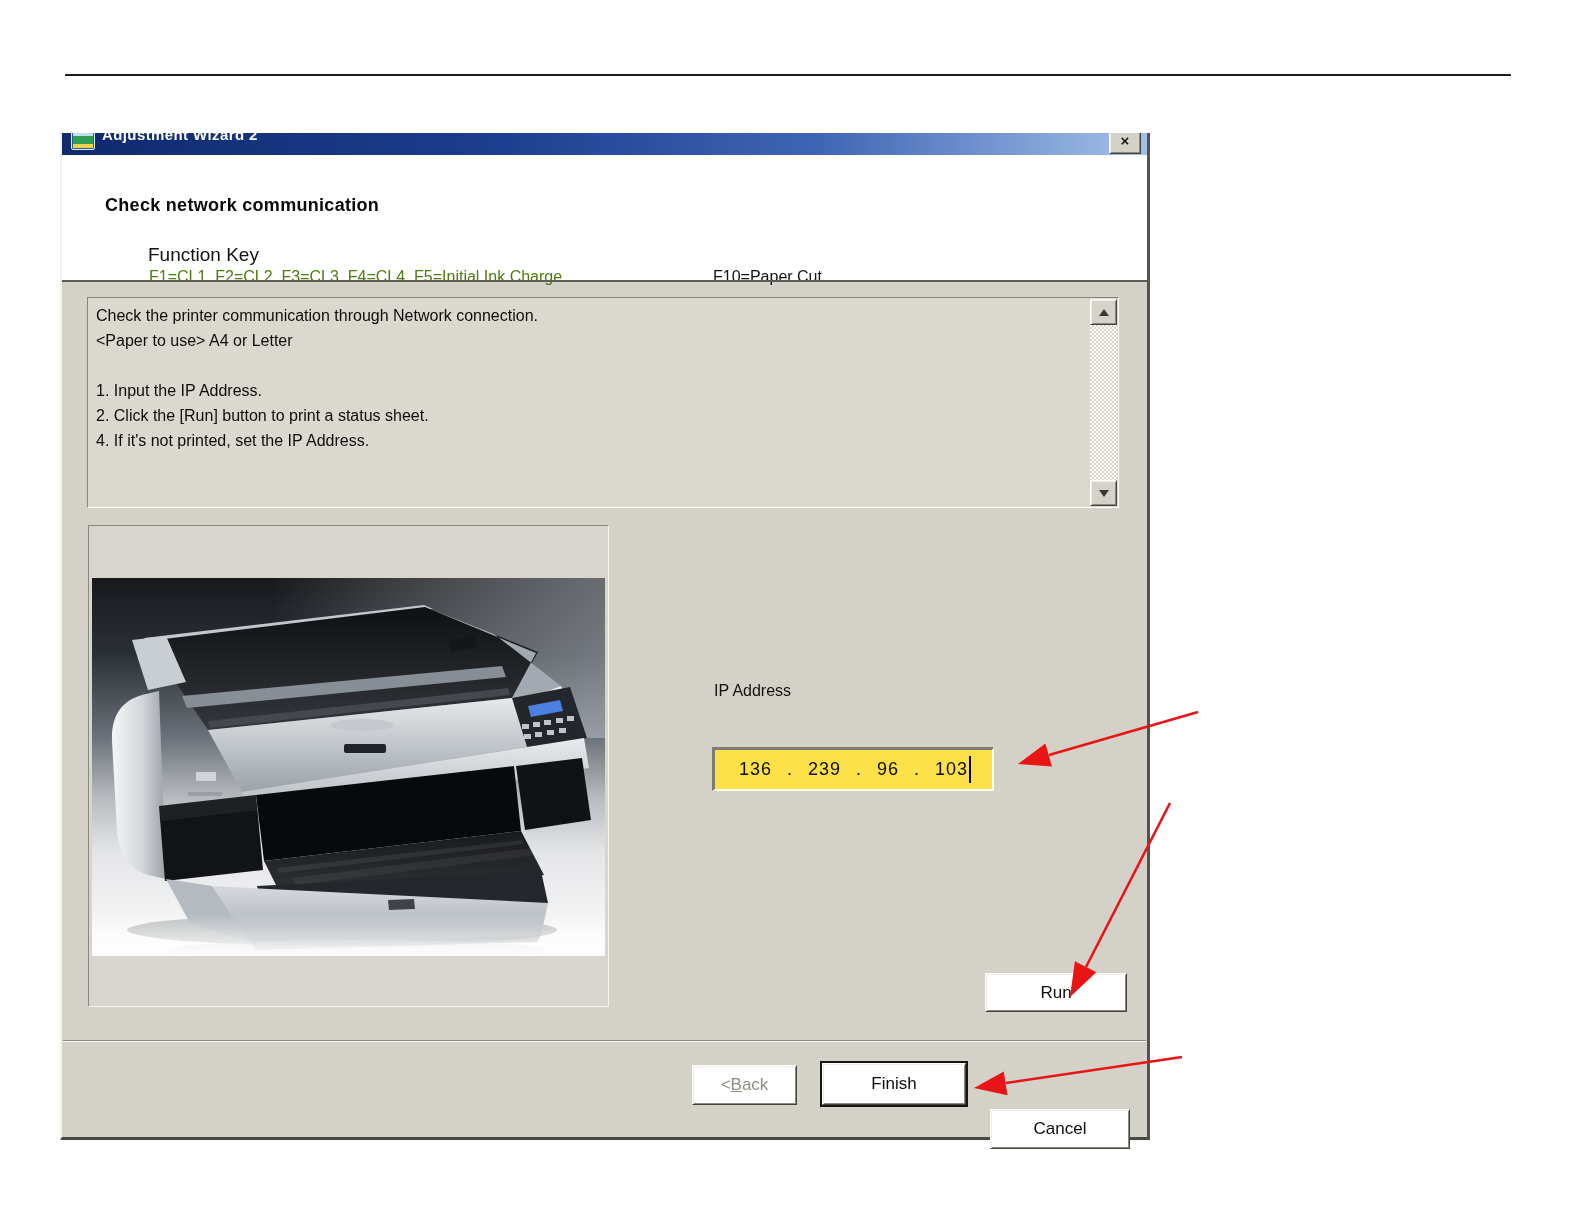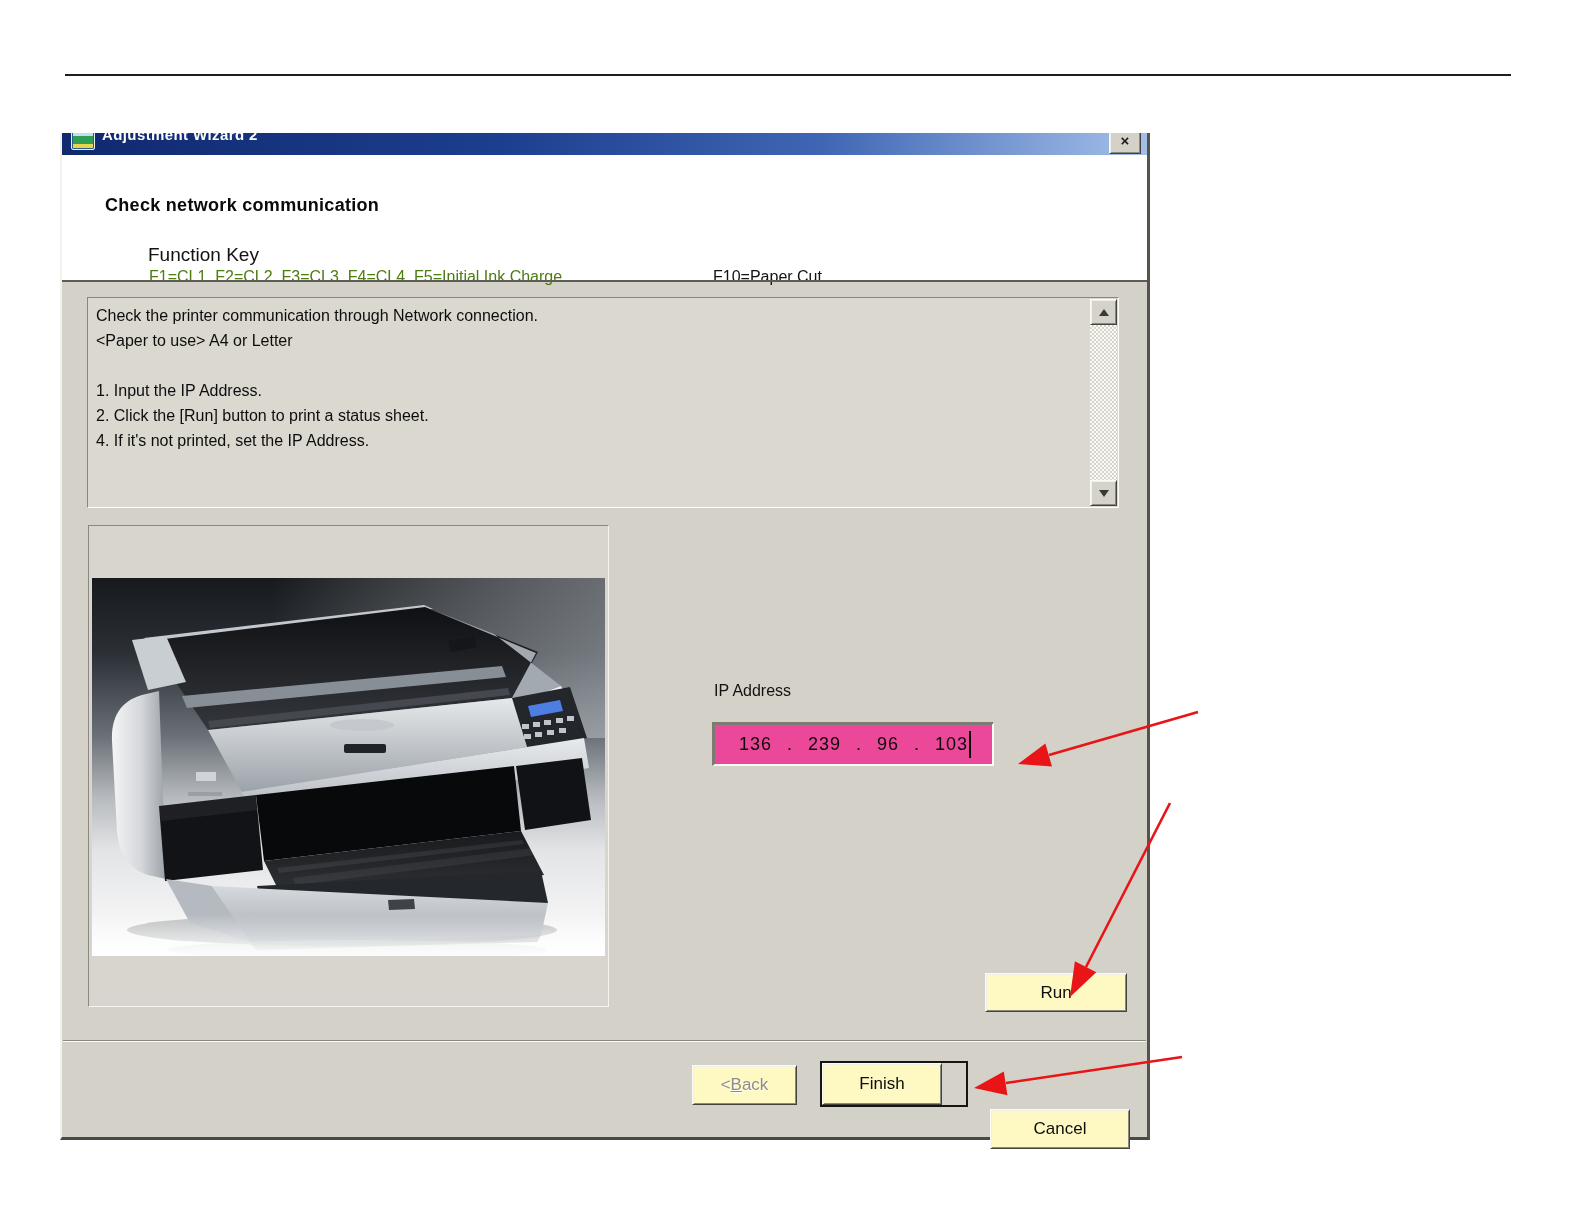--- a/index.html
+++ b/index.html
@@ -84,43 +84,43 @@
   .printer-frame{
     position:absolute;left:26px;top:392px;width:521px;height:482px;background:#d8d5ce;
     border:1px solid;border-color:#8b897f #f5f4ef #f5f4ef #8b897f;box-sizing:border-box;
   }
   .printer-photo{position:absolute;left:3px;top:52px;width:513px;height:378px;overflow:hidden;}
   .printer-photo svg{display:block;}
 
   
   .ip-label{position:absolute;left:652px;top:549px;font-size:16px;color:#111;}
   .ip-field{
-    position:absolute;left:650px;top:589px;width:282px;height:44px;background:#ec4899;
+    position:absolute;left:650px;top:614px;width:282px;height:44px;background:#fde047;
     border-top:3px solid #7c7b71;border-left:3px solid #7c7b71;
     border-bottom:2px solid #fcfbf6;border-right:2px solid #fcfbf6;
     box-sizing:border-box;display:flex;align-items:center;
   }
   .ip-value{margin-left:24px;font-size:18px;color:#0b0b0b;letter-spacing:1px;word-spacing:9px;white-space:pre;}
   .caret{display:inline-block;width:2px;height:27px;background:#000;margin-left:1px;vertical-align:middle;}
 
   .btn3d{
-    position:absolute;background:#fef9c3;
+    position:absolute;background:#ffffff;
     border:1px solid;border-color:#fcfbf6 #45443c #45443c #fcfbf6;
     box-shadow:inset 1px 1px 0 #efeee8, inset -1px -1px 0 #8a897f;
     display:flex;align-items:center;justify-content:center;
     font-size:17px;color:#0e0e0e;box-sizing:border-box;
   }
   .run-btn{left:923px;top:840px;width:142px;height:39px;}
   .sep2{position:absolute;left:1px;top:907px;right:1px;height:0;border-top:1px solid #8a897f;border-bottom:1px solid #fcfbf7;}
   .back-btn{left:630px;top:932px;width:105px;height:40px;color:#8f8e85;text-shadow:1px 1px 0 #fdfcf8;}
   .back-btn .u{text-decoration:underline;}
   .finish-ring{
     position:absolute;left:758px;top:928px;width:148px;height:46px;border:2px solid #151512;box-sizing:border-box;background:#d5d2c9;
   }
-  .finish-btn{position:absolute;left:0;top:0;width:120px;height:42px;}
+  .finish-btn{position:absolute;left:0;top:0;width:144px;height:42px;}
   .cancel-btn{left:928px;top:932px;width:140px;height:40px;margin-top:44px;}
 
   
   .arrow-layer{position:absolute;left:0;top:0;width:1584px;height:1224px;pointer-events:none;}
 </style>
 </head>
 <body>
 
 <div class="top-rule"></div>
 

